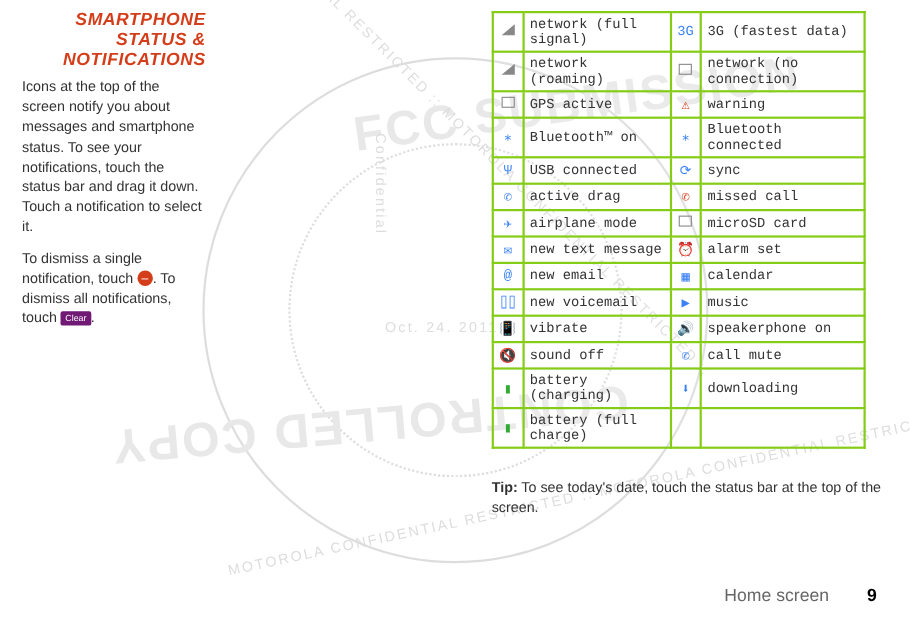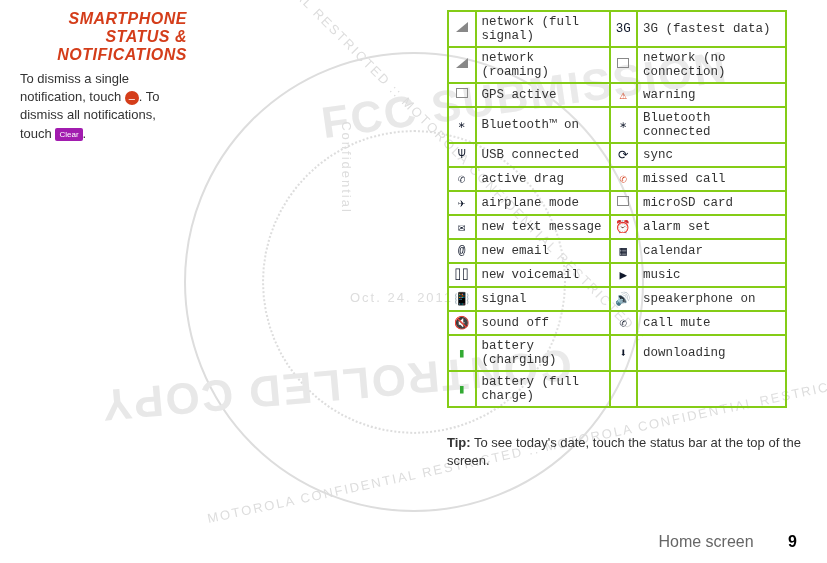--- a/index.html
+++ b/index.html
@@ -68,21 +68,21 @@
     background: #d43d1a;
     border-radius: 50%;
     color: #fff;
     text-align: center;
     line-height: 14px;
     font-size: 11px;
     vertical-align: middle;
   }
   .clear-btn {
     display: inline-block;
-    background: #a21caf;
+    background: #701a75;
     color: #fff;
     font-size: 8px;
     padding: 1px 4px;
     border-radius: 2px;
     vertical-align: middle;
   }
   .right-col { flex: 1; padding-left: 240px; }
   table.icons {
     border-collapse: collapse;
     width: 340px;
@@ -91,21 +91,21 @@
   table.icons td {
     border: 2px solid #84cc16;
     padding: 3px 5px;
     vertical-align: middle;
     background: rgba(255,255,255,0.1);
     font-family: Liberation Mono, monospace;
   }
   table.icons td.icon-cell {
     width: 24px;
     text-align: center;
-    color: #0f172a;
+    color: #3b82f6;
   }
   .tip { margin-top: 26px; width: 360px; line-height: 1.4; }
   .footer {
     position: absolute;
     bottom: 12px;
     right: 30px;
     font-size: 16px;
     color: #666;
   }
   .footer .pg { font-weight: bold; color: #000; margin-left: 30px; }
@@ -120,20 +120,21 @@
 <div class="wm-large" style="top:70px;left:320px;transform:rotate(-8deg);">FCC SUBMISSION</div>
 <div class="wm-large" style="top:360px;left:100px;transform:rotate(175deg);">CONTROLLED COPY</div>
 <div class="wm-text" style="top:160px;left:300px;transform:rotate(90deg);">Confidential</div>
 <div class="wm-text" style="top:290px;left:350px;">Oct. 24. 2011</div>
 <div class="wm-text" style="top:90px;left:60px;transform:rotate(45deg);">MOTOROLA CONFIDENTIAL RESTRICTED :: MOTOROLA CONFIDENTIAL RESTRICTED ::</div>
 <div class="wm-text" style="top:440px;left:200px;transform:rotate(-12deg);">MOTOROLA CONFIDENTIAL RESTRICTED :: MOTOROLA CONFIDENTIAL RESTRICTED ::</div>
 
 <div class="content">
   <div class="left-col">
     <div class="title">SMARTPHONE STATUS &amp; NOTIFICATIONS</div>
+    <p class="para">Icons at the top of the screen notify you about messages and smartphone status. To see your notifications, touch the status bar and drag it down. Touch a notification to select it.</p>
     <p class="para">
       <span>To dismiss a single notification, touch </span><span class="dismiss-icon">–</span><span>. To dismiss all notifications, touch </span><span class="clear-btn">Clear</span><span>.</span>
     </p>
   </div>
 
   <div class="right-col">
     <table class="icons">
       <tbody id="icon-rows">
           <tr>
             <td class="icon-cell"><span class="signal-icon"></span></td>
@@ -190,21 +191,21 @@
             <td>calendar</td>
           </tr>
           <tr>
             <td class="icon-cell">⌷⌷</td>
             <td>new voicemail</td>
             <td class="icon-cell">▶</td>
             <td>music</td>
           </tr>
           <tr>
             <td class="icon-cell">📳</td>
-            <td>signal</td>
+            <td>vibrate</td>
             <td class="icon-cell">🔊</td>
             <td>speakerphone on</td>
           </tr>
           <tr>
             <td class="icon-cell">🔇</td>
             <td>sound off</td>
             <td class="icon-cell">✆</td>
             <td>call mute</td>
           </tr>
           <tr>

